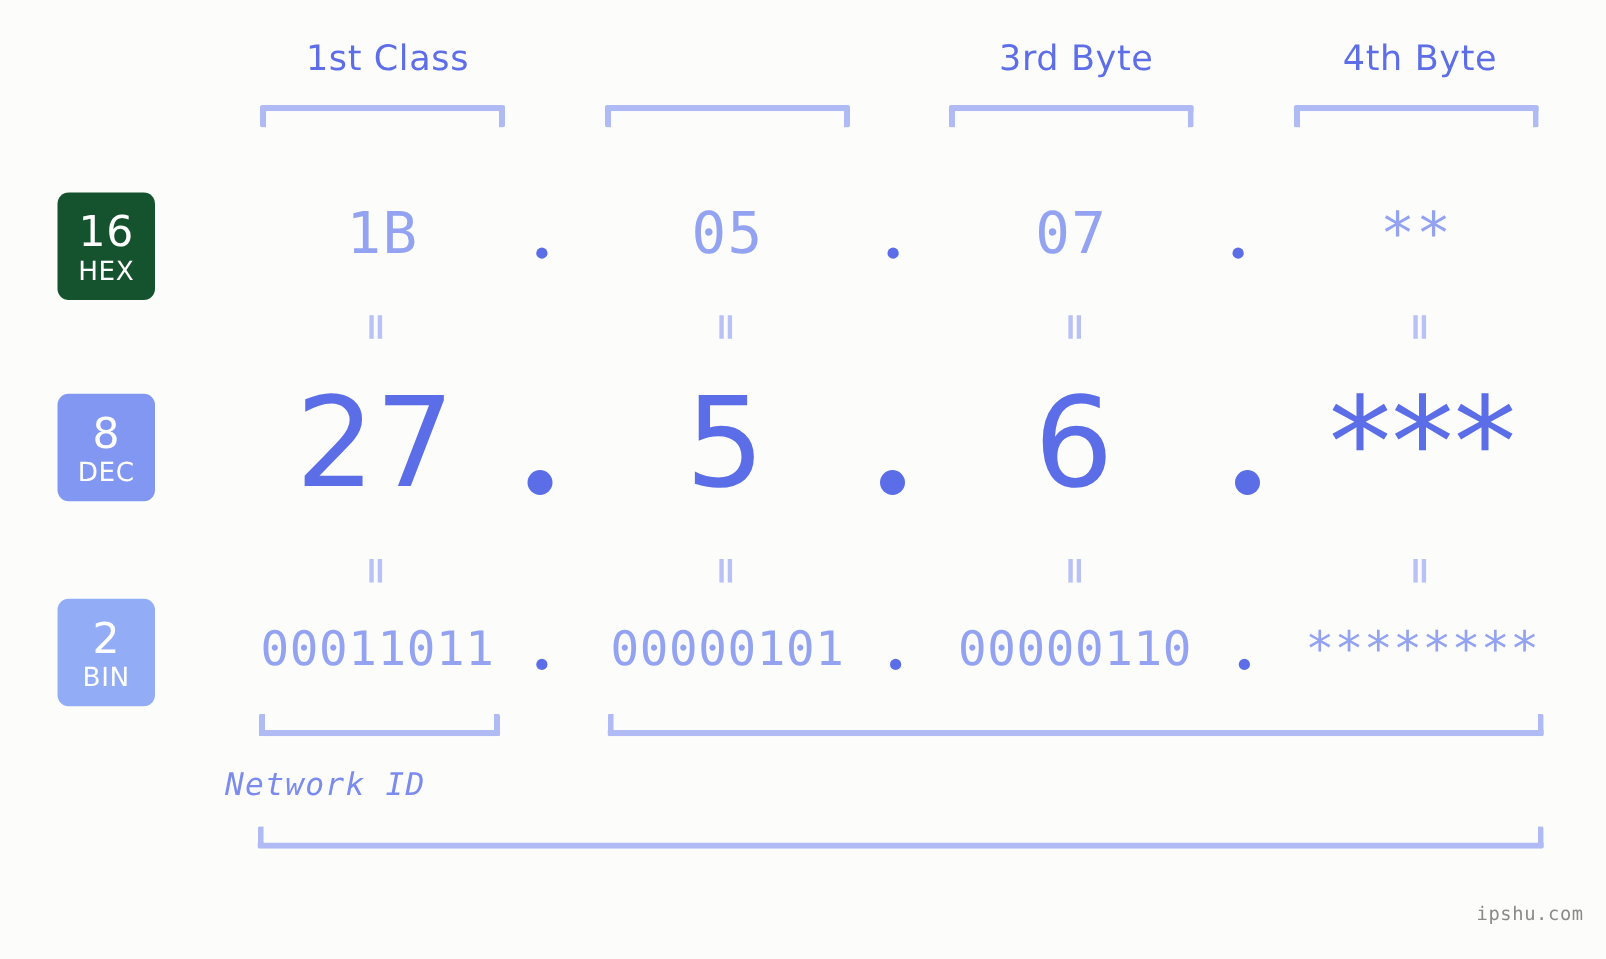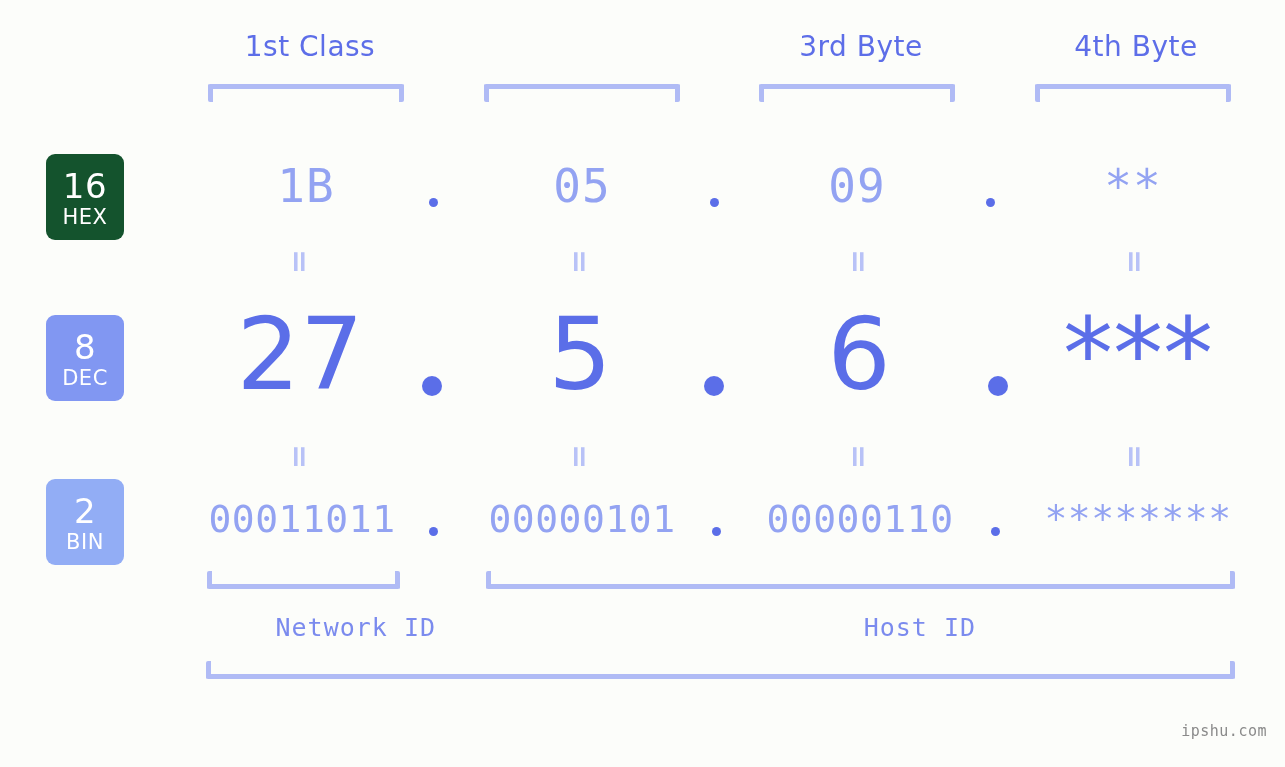--- a/index.html
+++ b/index.html
@@ -122,26 +122,27 @@
     font-size: 30px;
     color: #b8c2f7;
     line-height: 1;
     transform: rotate(90deg);
     font-weight: 700;
   }
 
   
   .region-label {
     position: absolute;
-    text-align: right;
+    text-align: left;
     font-family: "DejaVu Sans Mono", monospace;
     font-size: 25px;
     color: #7b8bee;
     white-space: nowrap;
     letter-spacing: 1px;
+    font-style: italic;
   }
   .class-label {
     position: absolute;
     text-align: center;
     font-family: "DejaVu Sans Mono", monospace;
     font-size: 34px;
     color: #5b6ee8;
     white-space: nowrap;
     letter-spacing: 3px;
   }
@@ -178,21 +179,21 @@
     <span class="nm">DEC</span>
   </div>
   <div class="badge" style="top:479px; height:86px; background:#92adf5;">
     <span class="num">2</span>
     <span class="nm">BIN</span>
   </div>
 
   <div class="row-hex">
     <div class="cell" style="left:178px; top:163px; width:256px;">1B</div>
     <div class="cell" style="left:454px; top:163px; width:256px;">05</div>
-    <div class="cell" style="left:729px; top:163px; width:256px;">09</div>
+    <div class="cell" style="left:729px; top:163px; width:256px;">07</div>
     <div class="cell" style="left:1005px; top:163px; width:256px;">**</div>
 
     <div class="dot dot-small" style="left:429px; top:198px;"></div>
     <div class="dot dot-small" style="left:710px; top:198px;"></div>
     <div class="dot dot-small" style="left:986px; top:198px;"></div>
   </div>
 
   <div class="eq" style="left:289px;  top:245px;"><span>=</span></div>
   <div class="eq" style="left:569px;  top:245px;"><span>=</span></div>
   <div class="eq" style="left:848px;  top:245px;"><span>=</span></div>
@@ -222,19 +223,18 @@
 
     <div class="dot dot-small" style="left:429px; top:527px;"></div>
     <div class="dot dot-small" style="left:712px; top:527px;"></div>
     <div class="dot dot-small" style="left:991px; top:527px;"></div>
   </div>
 
   <div class="bracket-up" style="left:207px; top:571px; width:193px;"></div>
   <div class="bracket-up" style="left:486px; top:571px; width:749px;"></div>
 
   <div class="region-label" style="left:180px; top:613px; width:256px;">Network ID</div>
-  <div class="region-label" style="left:720px; top:613px; width:256px;">Host ID</div>
 
   <div class="bracket-up" style="left:206px; top:661px; width:1029px;"></div>
 
   <div class="watermark">ipshu.com</div>
 
 </div>
 
 </body></html>

